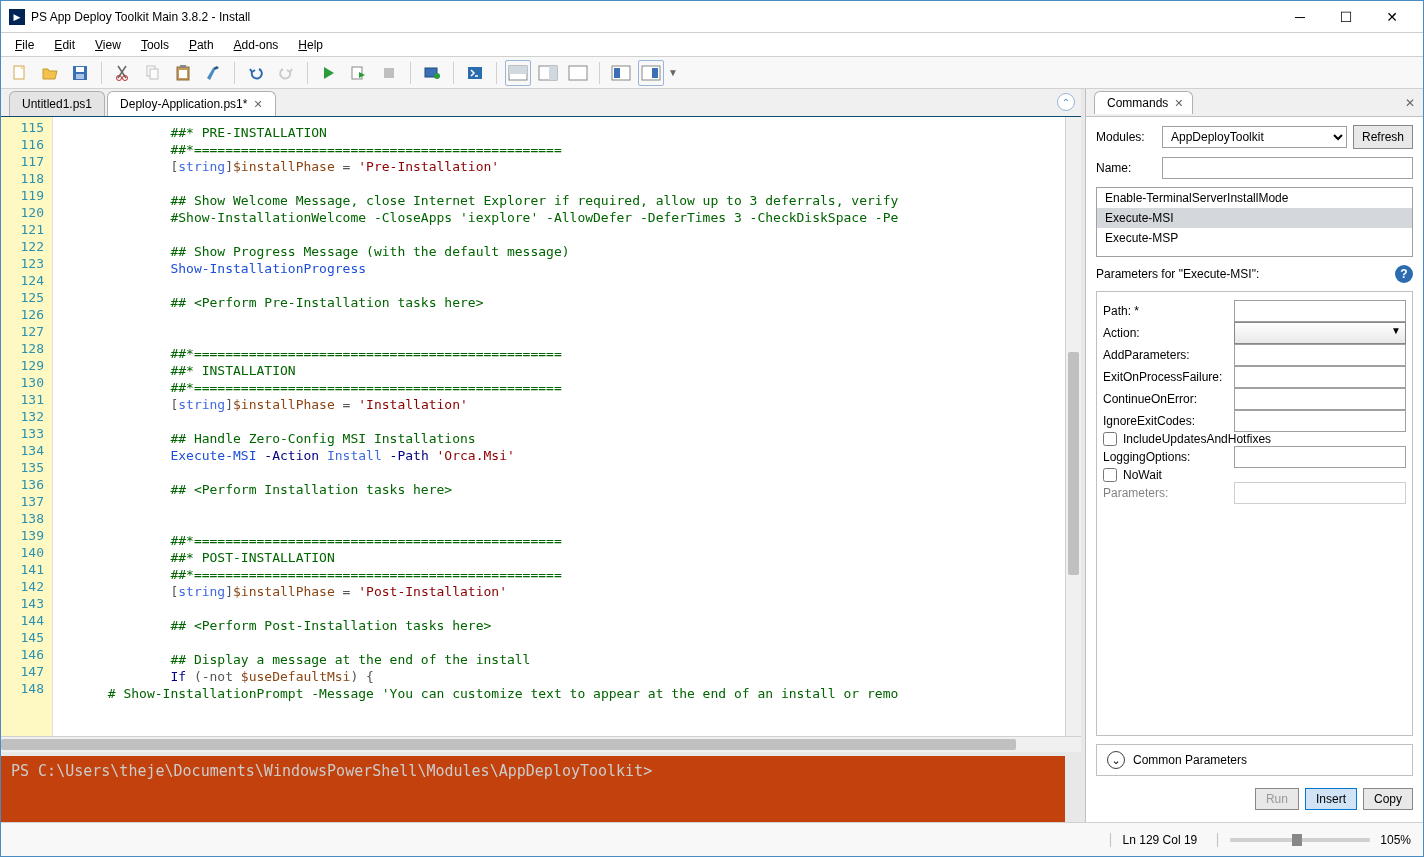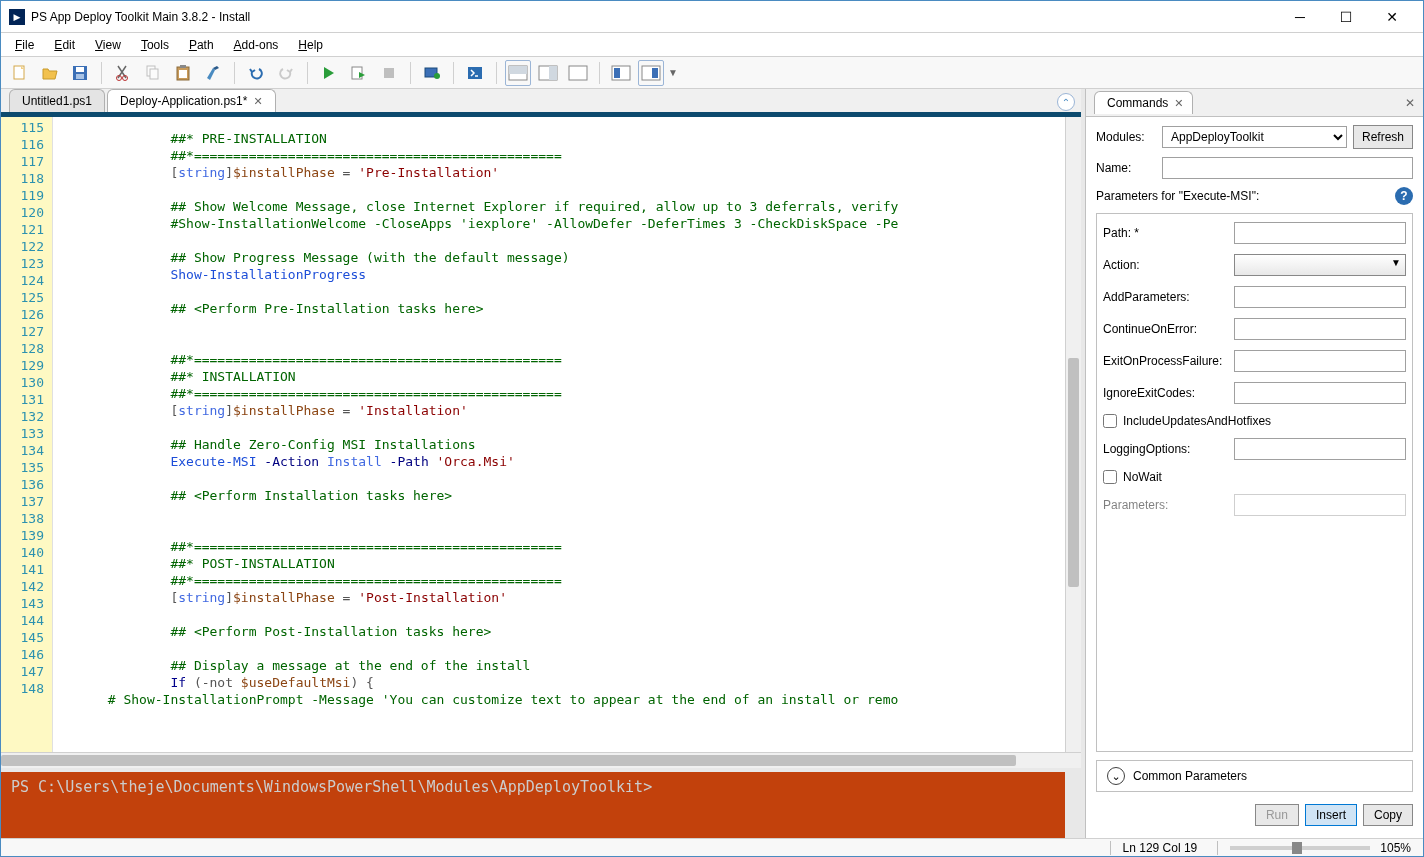--- a/index.html
+++ b/index.html
@@ -11,62 +11,62 @@
 .winbtns { display: flex; gap: 0; }
 .winbtn { width: 46px; height: 30px; display: flex; align-items: center; justify-content: center; font-size: 14px; }
 .menubar { height: 24px; display: flex; align-items: center; padding: 0 4px; background: #fff; border-bottom: 1px solid #d0d0d0; }
 .menuitem { padding: 2px 10px; font-size: 12px; }
 .menuitem:first-letter { text-decoration: underline; }
 .toolbar { height: 32px; background: #f8f8f8; border-bottom: 1px solid #d0d0d0; display: flex; align-items: center; padding: 0 6px; gap: 4px; }
 .tbtn { width: 26px; height: 26px; display: flex; align-items: center; justify-content: center; border-radius: 2px; }
 .tsep { width: 1px; height: 22px; background: #d0d0d0; margin: 0 4px; }
 .body { flex: 1; display: flex; overflow: hidden; }
 .editor-side { flex: 1; display: flex; flex-direction: column; overflow: hidden; border-right: 4px solid #e8e8e8; }
-.tabbar { height: 28px; background: #f0f0f0; display: flex; padding: 0 8px; border-bottom: 5px solid #0c4a6e; position: relative; }
+.tabbar { height: 28px; background: #f0f0f0; display: flex; align-items: flex-end; padding: 0 8px; border-bottom: 1px solid #0c4a6e; position: relative; }
 .tab { padding: 5px 12px; background: #e4e4e4; border: 1px solid #b0b0b0; border-bottom: none; border-radius: 6px 6px 0 0; font-size: 12px; display: flex; align-items: center; gap: 6px; margin-right: 2px; }
 .tab.active { background: #fff; font-weight: 400; }
 .tab-close { font-size: 11px; color: #666; }
 .collapse-btn { position: absolute; right: 6px; top: 4px; width: 18px; height: 18px; border: 1px solid #9bb5d6; border-radius: 50%; background: #fff; display:flex; align-items:center; justify-content:center; font-size: 10px; color: #4a8bc1; }
 .editor { flex: 1; display: flex; overflow: hidden; position: relative; }
 .gutter { width: 52px; background: #fef9c3; border-right: 1px solid #e0e0e0; font-family: Consolas, monospace; font-size: 13px; color: #2b91af; text-align: right; padding-right: 8px; line-height: 17px; padding-top: 2px; }
-.code-area { flex: 1; overflow: auto; font-family: Consolas, monospace; font-size: 13px; line-height: 17px; padding-top: 13px; white-space: pre; position: relative; }
+.code-area { flex: 1; overflow: auto; font-family: Consolas, monospace; font-size: 13px; line-height: 17px; padding-top: 7px; white-space: pre; position: relative; }
 .code-scroll-v { position: absolute; right: 0; top: 0; bottom: 0; width: 16px; background: #f0f0f0; border-left: 1px solid #d0d0d0; }
 .code-scroll-thumb-v { position: absolute; left: 2px; right: 2px; top: 38%; height: 36%; background: #c0c0c0; border-radius: 2px; }
 .hscroll { height: 16px; background: #f0f0f0; border-top: 1px solid #d0d0d0; position: relative; }
 .hscroll-thumb { position: absolute; top: 2px; bottom: 2px; left: 0; width: 94%; background: #c0c0c0; border-radius: 2px; }
 .console { height: 70px; background: #c2410c; color: #ccc; font-family: Consolas, monospace; font-size: 15px; padding: 6px 10px; border-top: 4px solid #e8e8e8; position: relative; }
 .console-scroll { position: absolute; right: 0; top: 0; bottom: 0; width: 16px; background: #e8e8e8; }
 .cmd-panel { width: 338px; display: flex; flex-direction: column; border-left: 1px solid #c0c0c0; }
 .cmd-header { height: 28px; background: #f0f0f0; display: flex; align-items: center; padding: 0 8px; border-bottom: 1px solid #c0c0c0; position: relative; }
 .cmd-tab { padding: 4px 8px 4px 12px; background: #fff; border: 1px solid #b0b0b0; border-bottom: none; border-radius: 6px 6px 0 0; display: flex; align-items: center; gap: 6px; }
 .cmd-body { flex: 1; padding: 8px 10px; display: flex; flex-direction: column; gap: 8px; overflow: hidden; }
 .form-row { display: flex; align-items: center; gap: 6px; }
 .form-row label { width: 60px; }
 .form-row select, .form-row input { flex: 1; padding: 2px 4px; border: 1px solid #a0a0a0; background: #fff; font-size: 12px; height: 22px; }
 .refresh-btn { padding: 4px 8px; border: 1px solid #888; background: #e8e8e8; font-size: 12px; }
 .cmd-list { border: 1px solid #a0a0a0; height: 70px; overflow-y: scroll; }
 .cmd-list-item { padding: 3px 8px; font-size: 12px; }
 .cmd-list-item.selected { background: #d4d8dc; }
 .info-line { font-size: 12px; }
 .params-label { font-size: 12px; display: flex; align-items: center; justify-content: space-between; }
 .help-icon { width: 18px; height: 18px; border-radius: 50%; background: #2b6cb0; color: #fff; display: flex; align-items: center; justify-content: center; font-size: 12px; font-weight: bold; }
-.params-area { flex: 1; border: 1px solid #c0c0c0; padding: 8px 6px; overflow-y: scroll; display: flex; flex-direction: column; gap: 10px; position: relative; }
+.params-area { flex: 1; border: 1px solid #c0c0c0; padding: 8px 6px; overflow-y: scroll; display: flex; flex-direction: column; position: relative; }
 .param-row { display: flex; align-items: center; gap: 6px; min-height: 22px; }
 .param-row .plabel { width: 125px; font-size: 12px; }
 .param-row .pinput { flex: 1; border: 1px solid #a0a0a0; height: 22px; background: #fff; }
 .param-row .pselect { flex: 1; border: 1px solid #888; height: 22px; background: linear-gradient(#fff,#e8e8e8); }
 .checkbox-row { display: flex; align-items: center; gap: 6px; }
 .checkbox-row input { width: 14px; height: 14px; }
 .common-row { border: 1px solid #c0c0c0; padding: 6px 10px; display: flex; align-items: center; gap: 8px; }
 .expand-icon { width: 18px; height: 18px; border: 1.5px solid #404040; border-radius: 50%; display: flex; align-items: center; justify-content: center; font-size: 11px; }
 .action-buttons { display: flex; justify-content: flex-end; gap: 6px; padding: 4px 0; }
 .abtn { padding: 3px 10px; border: 1px solid #888; background: #e8e8e8; font-size: 12px; }
 .abtn.disabled { color: #999; }
 .abtn.primary { border: 1px solid #0078d4; background: #d0e4f5; }
-.statusbar { height: 18px; background: #f8f8f8; border-top: 1px solid #d0d0d0; display: flex; align-items: center; justify-content: flex-end; padding: 0 12px; gap: 20px; font-size: 12px; }
+.statusbar { height: 34px; background: #f8f8f8; border-top: 1px solid #d0d0d0; display: flex; align-items: center; justify-content: flex-end; padding: 0 12px; gap: 20px; font-size: 12px; }
 .zoom-slider { width: 140px; height: 4px; background: #d0d0d0; position: relative; }
 .zoom-thumb { position: absolute; left: 44%; top: -4px; width: 10px; height: 12px; background: #888; }
 
 .c-comment { color: #006400; }
 .c-type { color: #4169e1; }
 .c-var { color: #8b4513; }
 .c-str { color: #8b0000; }
 .c-cmd { color: #1d4ed8; }
 .c-param { color: #000080; }
 .c-op { color: #555; }
@@ -291,45 +291,50 @@
       <div class="cmd-body">
         <div class="form-row">
           <label>Modules:</label>
           <select><option>AppDeployToolkit</option></select>
           <button class="refresh-btn">Refresh</button>
         </div>
         <div class="form-row">
           <label>Name:</label>
           <input type="text" value="" style="">
         </div>
+        <div class="cmd-list" id="cmdlist">
+            <div class="cmd-list-item">Enable-TerminalServerInstallMode</div>
+            <div class="cmd-list-item selected">Execute-MSI</div>
+            <div class="cmd-list-item">Execute-MSP</div>
+          </div>
         <div class="params-label">
           <span>Parameters for "Execute-MSI":</span>
           <span class="help-icon">?</span>
         </div>
         <div class="params-area" id="params">
             <div class="param-row">
               <div class="plabel">Path: *</div>
               <div class="pinput"></div>
             </div>
             <div class="param-row">
               <div class="plabel">Action:</div>
               <div class="pselect">
                 <span style="float:right;padding:2px 4px;font-size:10px">▼</span>
               </div>
             </div>
             <div class="param-row">
               <div class="plabel">AddParameters:</div>
               <div class="pinput"></div>
             </div>
             <div class="param-row">
+              <div class="plabel">ExitOnProcessFailure:</div>
+              <div class="pinput"></div>
+            </div>
+            <div class="param-row">
               <div class="plabel">ContinueOnError:</div>
-              <div class="pinput"></div>
-            </div>
-            <div class="param-row">
-              <div class="plabel">ExitOnProcessFailure:</div>
               <div class="pinput"></div>
             </div>
             <div class="param-row">
               <div class="plabel">IgnoreExitCodes:</div>
               <div class="pinput"></div>
             </div>
             <div class="checkbox-row">
               <input type="checkbox" style="">
               <span>IncludeUpdatesAndHotfixes</span>
             </div>

